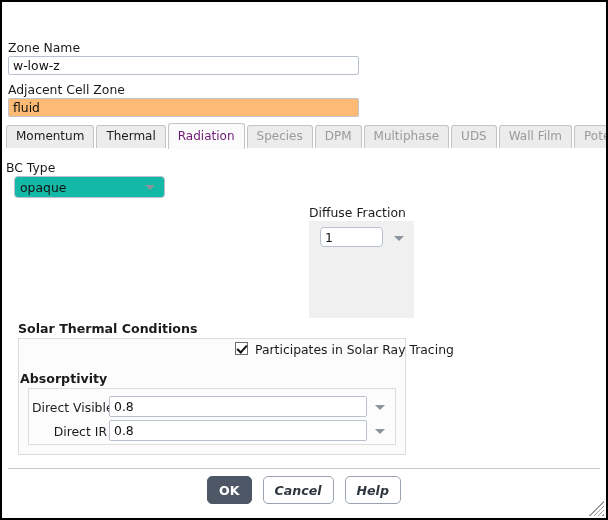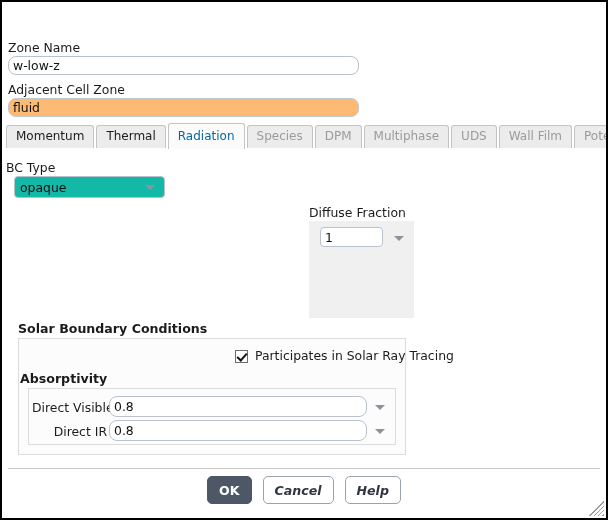--- a/index.html
+++ b/index.html
@@ -64,21 +64,21 @@
   .field-label {
     font-size: 12.4px;
     color: #1b1b1b;
     white-space: nowrap;
   }
 
   
   .txt {
     box-sizing: border-box;
     border: 1px solid #b9c2cc;
-    border-radius: 8px;
+    border-radius: 2px;
     background: #ffffff;
     font-family: "DejaVu Sans", sans-serif;
     font-size: 12.4px;
     color: #111111;
     padding: 0 4px;
     outline: none;
   }
   .txt.readonly {
     background: #fdba74;
     border-color: #c2c6ca;
@@ -145,21 +145,21 @@
     white-space: nowrap;
     cursor: pointer;
   }
   .tab.disabled {
     color: #9b9b9b;
     background: #ececec;
     cursor: default;
   }
   .tab.active {
     background: #fbfbfb;
-    color: #0369a1;
+    color: #701a75;
     height: 26px;
     line-height: 24px;
     border-color: #c4c4c4;
     position: relative;
     z-index: 2;
     margin-bottom: -1px;
   }
 
   
   .content {
@@ -190,21 +190,21 @@
     font-weight: bold;
     color: #1b1b1b;
     background: transparent;
     white-space: nowrap;
   }
 
   
   .cbrow {
     position: absolute;
     display: flex;
-    align-items: flex-end;
+    align-items: flex-start;
     cursor: pointer;
     padding-left: 44px;
   }
   .cbox {
     width: 13px;
     height: 13px;
     box-sizing: border-box;
     border: 1px solid #6d6d6d;
     background: #ffffff;
     margin-right: 7px;
@@ -319,21 +319,21 @@
         </span>
     </div>
 
     <div class="field-label" style="position:absolute;left:303px;top:57px;">Diffuse Fraction</div>
     <div class="grey-panel" style="left:303px;top:73px;width:105px;height:97px;"></div>
     <input class="txt" type="text" readonly="" style="position: absolute; left: 314px; top: 79px; width: 63px; height: 20px; border-radius: 4px;" value="1">
     <span class="bare-arrow" style="position:absolute;left:386px;top:83px;">
         <i></i>
       </span>
 
-    <div class="group-title" style="left:12px;top:173px;">Solar Boundary Conditions</div>
+    <div class="group-title" style="left:12px;top:173px;">Solar Thermal Conditions</div>
     <div class="groupbox" style="left:12px;top:190px;width:388px;height:117px;"></div>
 
     <div class="cbrow" style="left:185px;top:194px;height:21px;">
       <span class="cbox checked"></span>
       <span class="cb-label">Participates in Solar Ray Tracing</span>
     </div>
 
     <div class="group-title" style="left:14px;top:223px;">Absorptivity</div>
     <div class="groupbox" style="left:22px;top:240px;width:368px;height:57px;"></div>
 

